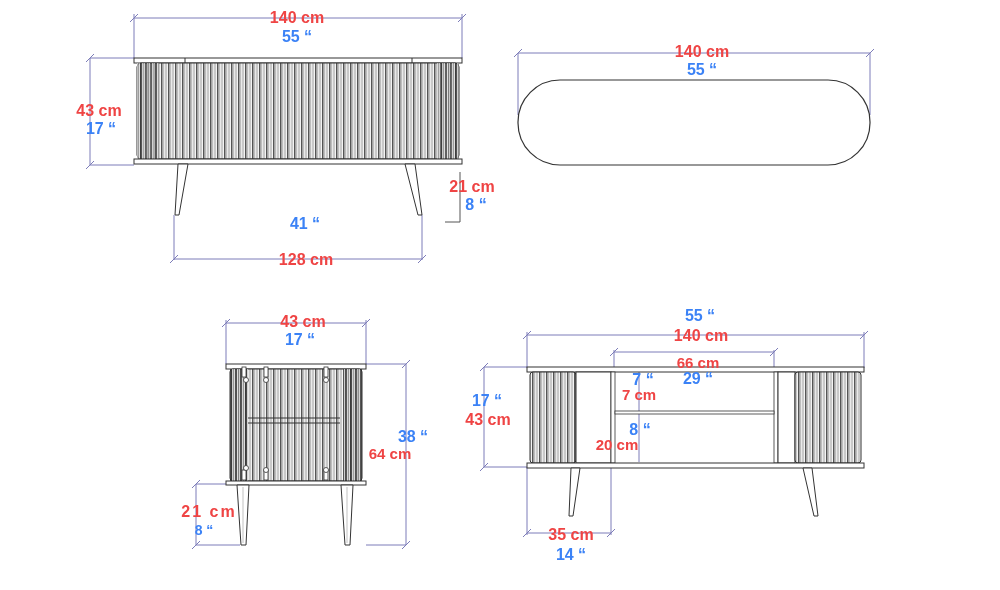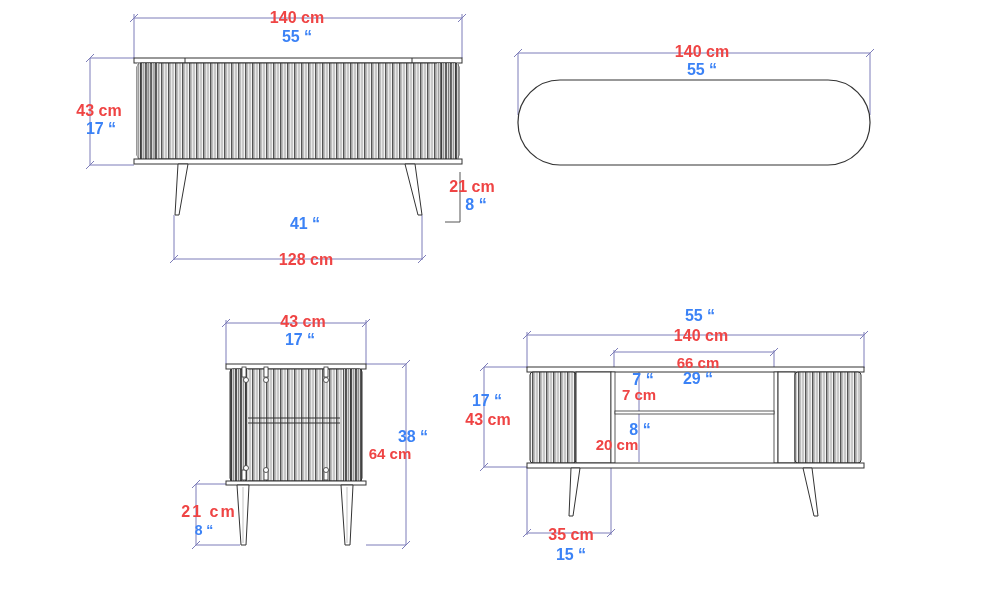--- a/index.html
+++ b/index.html
@@ -197,13 +197,13 @@
 <div class="lbl cm f16" style="left:701px;top:336px;">140 cm</div>
 <div class="lbl cm f12" style="left:698px;top:362px;">66 cm</div>
 <div class="lbl in f16" style="left:698px;top:379px;">29 “</div>
 <div class="lbl in f16" style="left:643px;top:380px;">7 “</div>
 <div class="lbl cm f12" style="left:639px;top:394px;">7 cm</div>
 <div class="lbl in f16" style="left:640px;top:430px;">8 “</div>
 <div class="lbl cm f12" style="left:617px;top:444px;">20 cm</div>
 <div class="lbl in f16" style="left:487px;top:401px;">17 “</div>
 <div class="lbl cm f16" style="left:488px;top:420px;">43 cm</div>
 <div class="lbl cm f16" style="left:571px;top:535px;">35 cm</div>
-<div class="lbl in f16" style="left:571px;top:555px;">15 “</div>
+<div class="lbl in f16" style="left:571px;top:555px;">14 “</div>
 
 </body></html>

